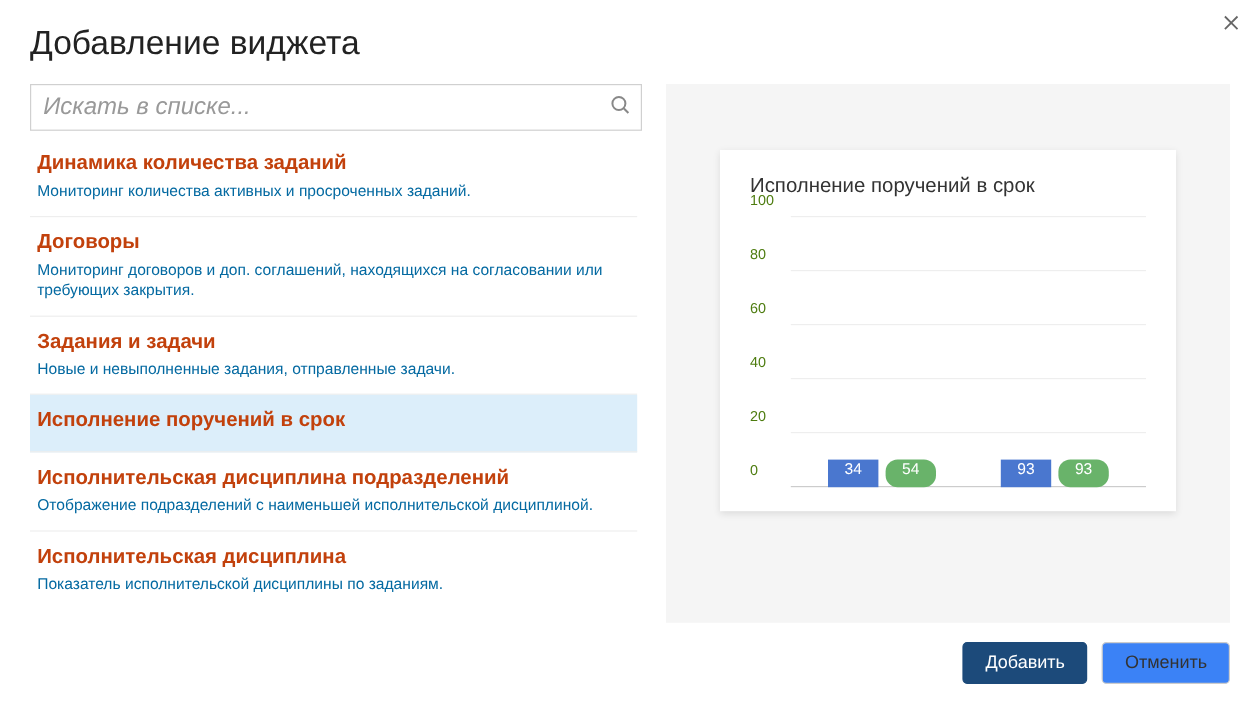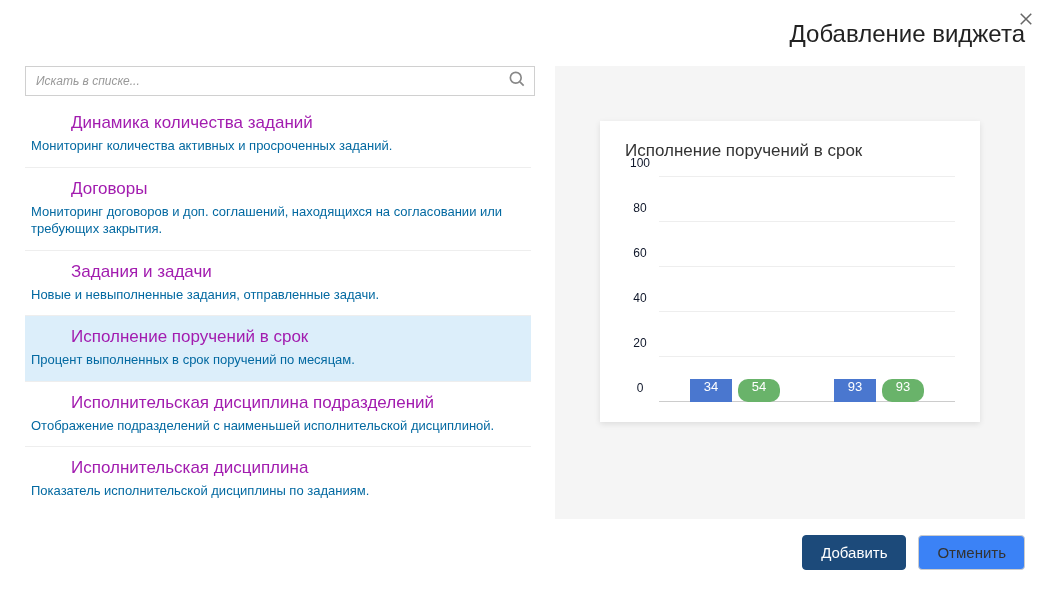--- a/index.html
+++ b/index.html
@@ -21,25 +21,24 @@
     }
     .close-btn {
       position: absolute;
       top: 10px;
       right: 15px;
       cursor: pointer;
       color: #666;
     }
     .close-btn svg { width: 18px; height: 18px; }
     .dialog-title {
-      font-size: 24px;
+      font-size: 28px;
       font-weight: 400;
       color: #222;
       margin-bottom: 18px;
-      text-align: right;
     }
     .content-row {
       display: flex;
       flex: 1;
       gap: 20px;
       min-height: 0;
     }
     .left-pane {
       width: 510px;
       display: flex;
@@ -47,21 +46,21 @@
       min-height: 0;
     }
     .search-wrap {
       position: relative;
       margin-bottom: 6px;
     }
     .search-input {
       width: 100%;
       padding: 7px 36px 7px 10px;
       border: 1px solid #d0d0d0;
-      font-size: 12px;
+      font-size: 20px;
       font-style: italic;
       color: #0f172a;
       outline: none;
     }
     .search-input::placeholder { color: #999; font-style: italic; }
     .search-icon {
       position: absolute;
       right: 8px;
       top: 50%;
       transform: translateY(-50%);
@@ -78,24 +77,23 @@
     .widget-list::-webkit-scrollbar-thumb { background: #c0c0c0; border-radius: 4px; }
     .widget-item {
       padding: 11px 6px 12px 6px;
       border-bottom: 1px solid #eee;
       cursor: pointer;
     }
     .widget-item.selected { background: #dceefa; }
     .widget-item:last-child { border-bottom: none; }
     .widget-title {
       font-size: 17px;
-      font-weight: 400;
-      color: #a21caf;
+      font-weight: 700;
+      color: #c2410c;
       margin-bottom: 4px;
-      margin-left: 40px;
     }
     .widget-desc {
       font-size: 13px;
       color: #0369a1;
       line-height: 1.35;
     }
     .right-pane {
       flex: 1;
       background: #f5f5f5;
       display: flex;
@@ -123,23 +121,23 @@
       position: absolute;
       left: 0;
       top: 0;
       bottom: 0;
       width: 30px;
     }
     .y-tick {
       position: absolute;
       right: 0;
       font-size: 12px;
-      color: #0f172a;
+      color: #4d7c0f;
       transform: translateY(-50%);
-      text-align: center;
+      text-align: left;
       width: 30px;
     }
     .plot {
       position: relative;
       height: 100%;
       display: flex;
     }
     .grid-line {
       position: absolute;
       left: 0;
@@ -236,21 +234,20 @@
           <div class="widget-item">
             <div class="widget-title">Договоры</div>
             <div class="widget-desc">Мониторинг договоров и доп. соглашений, находящихся на согласовании или требующих закрытия.</div>
           </div>
           <div class="widget-item">
             <div class="widget-title">Задания и задачи</div>
             <div class="widget-desc">Новые и невыполненные задания, отправленные задачи.</div>
           </div>
           <div class="widget-item selected">
             <div class="widget-title">Исполнение поручений в срок</div>
-            <div class="widget-desc">Процент выполненных в срок поручений по месяцам.</div>
           </div>
           <div class="widget-item">
             <div class="widget-title">Исполнительская дисциплина подразделений</div>
             <div class="widget-desc">Отображение подразделений с наименьшей исполнительской дисциплиной.</div>
           </div>
           <div class="widget-item">
             <div class="widget-title">Исполнительская дисциплина</div>
             <div class="widget-desc">Показатель исполнительской дисциплины по заданиям.</div>
           </div>
         </div>

